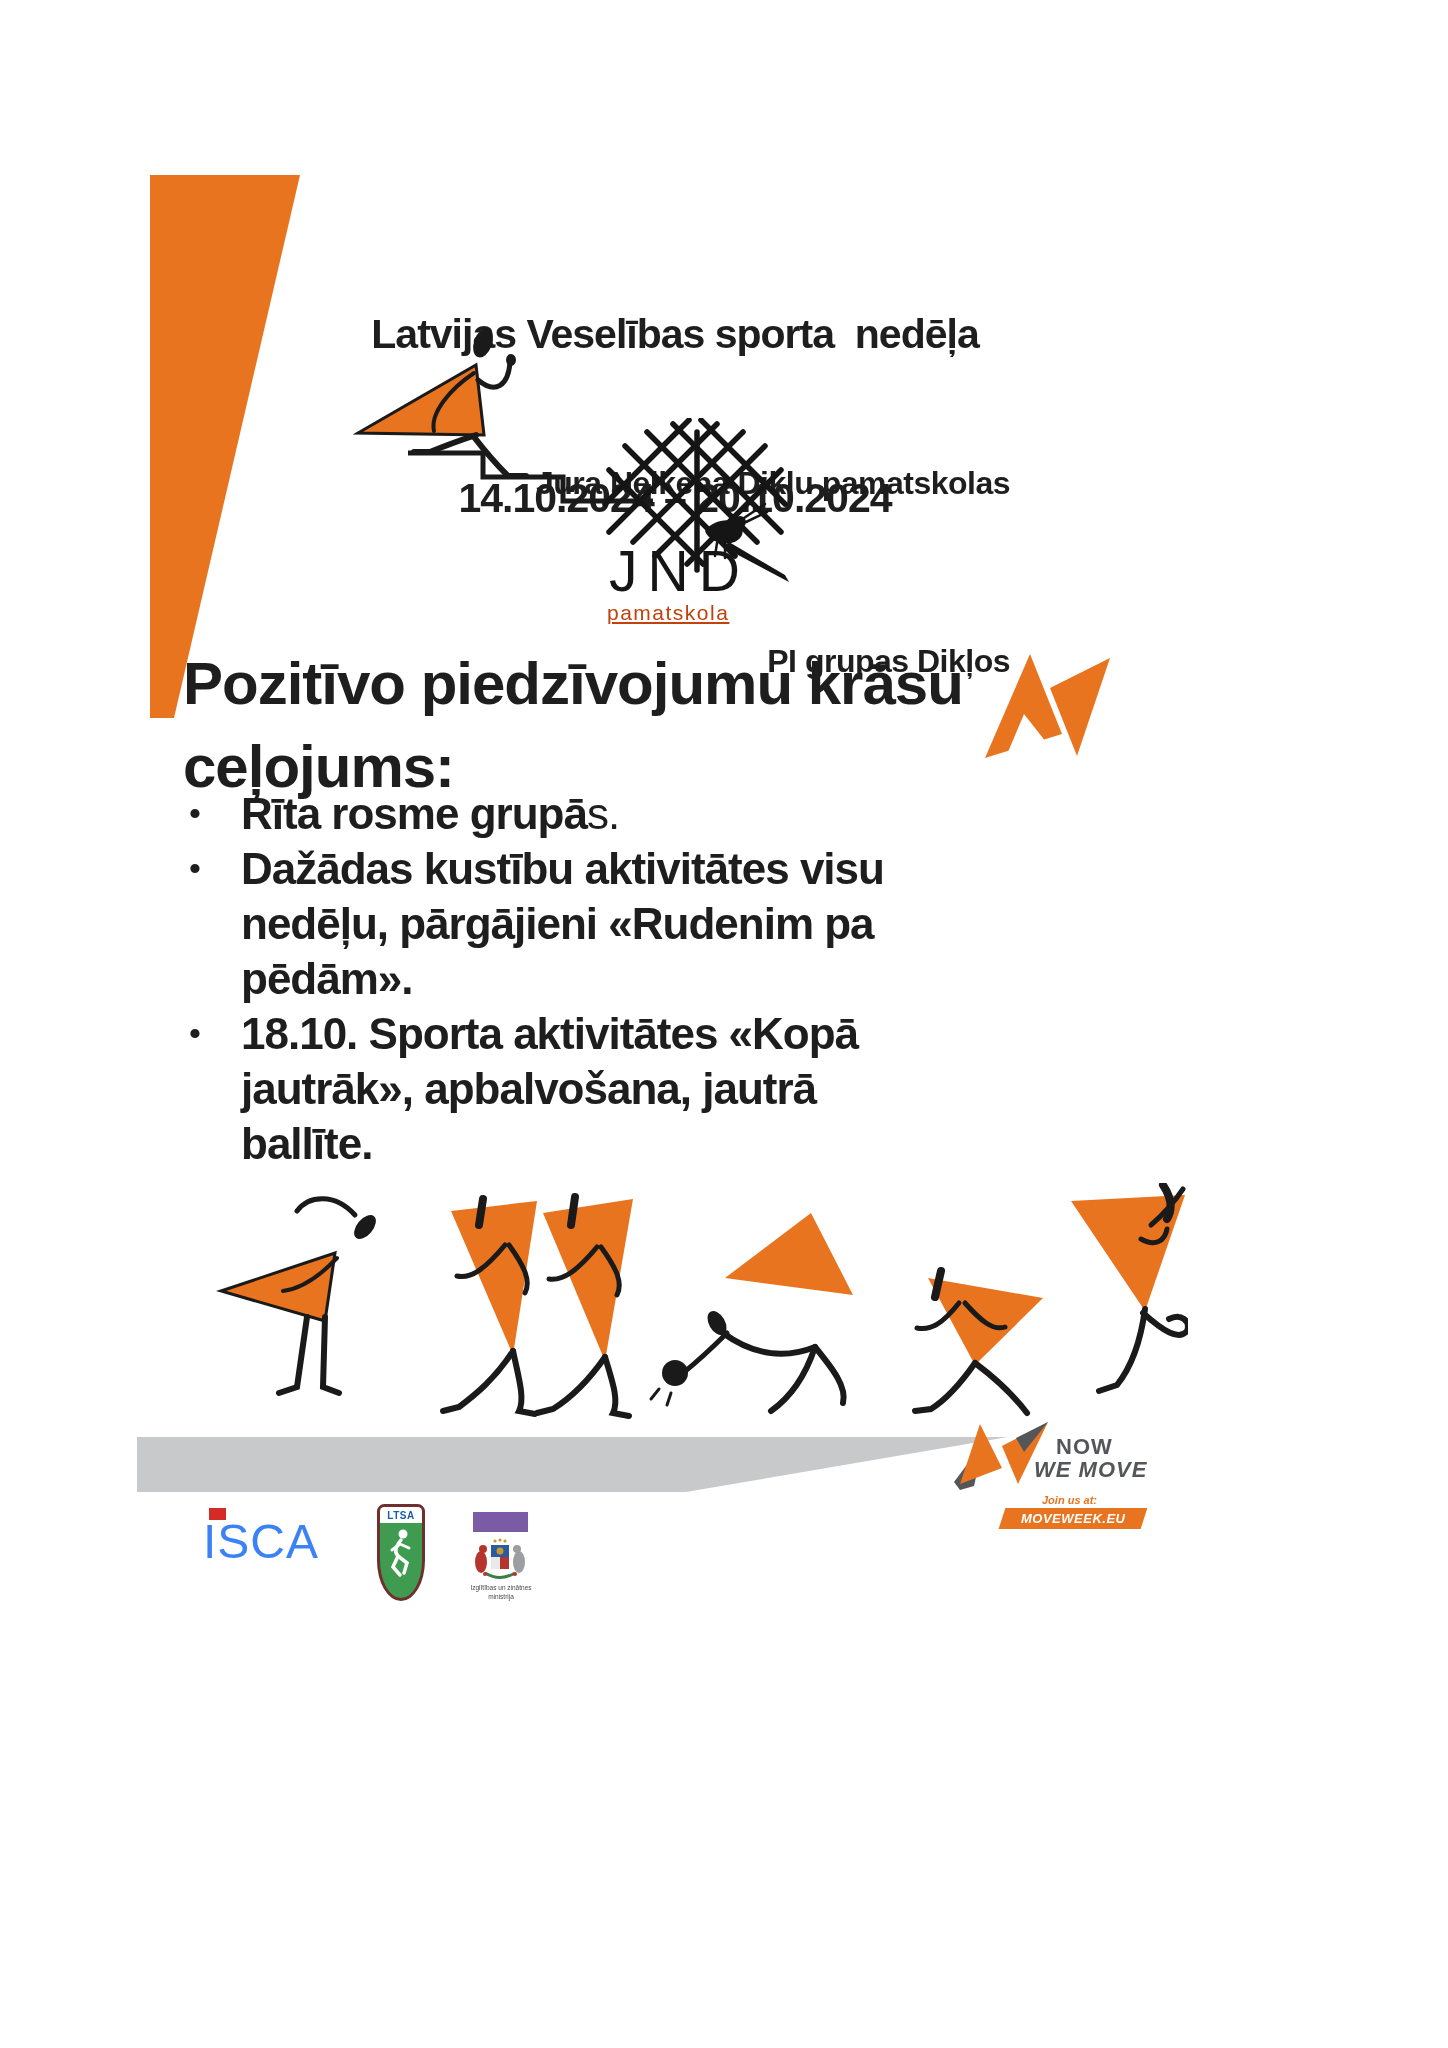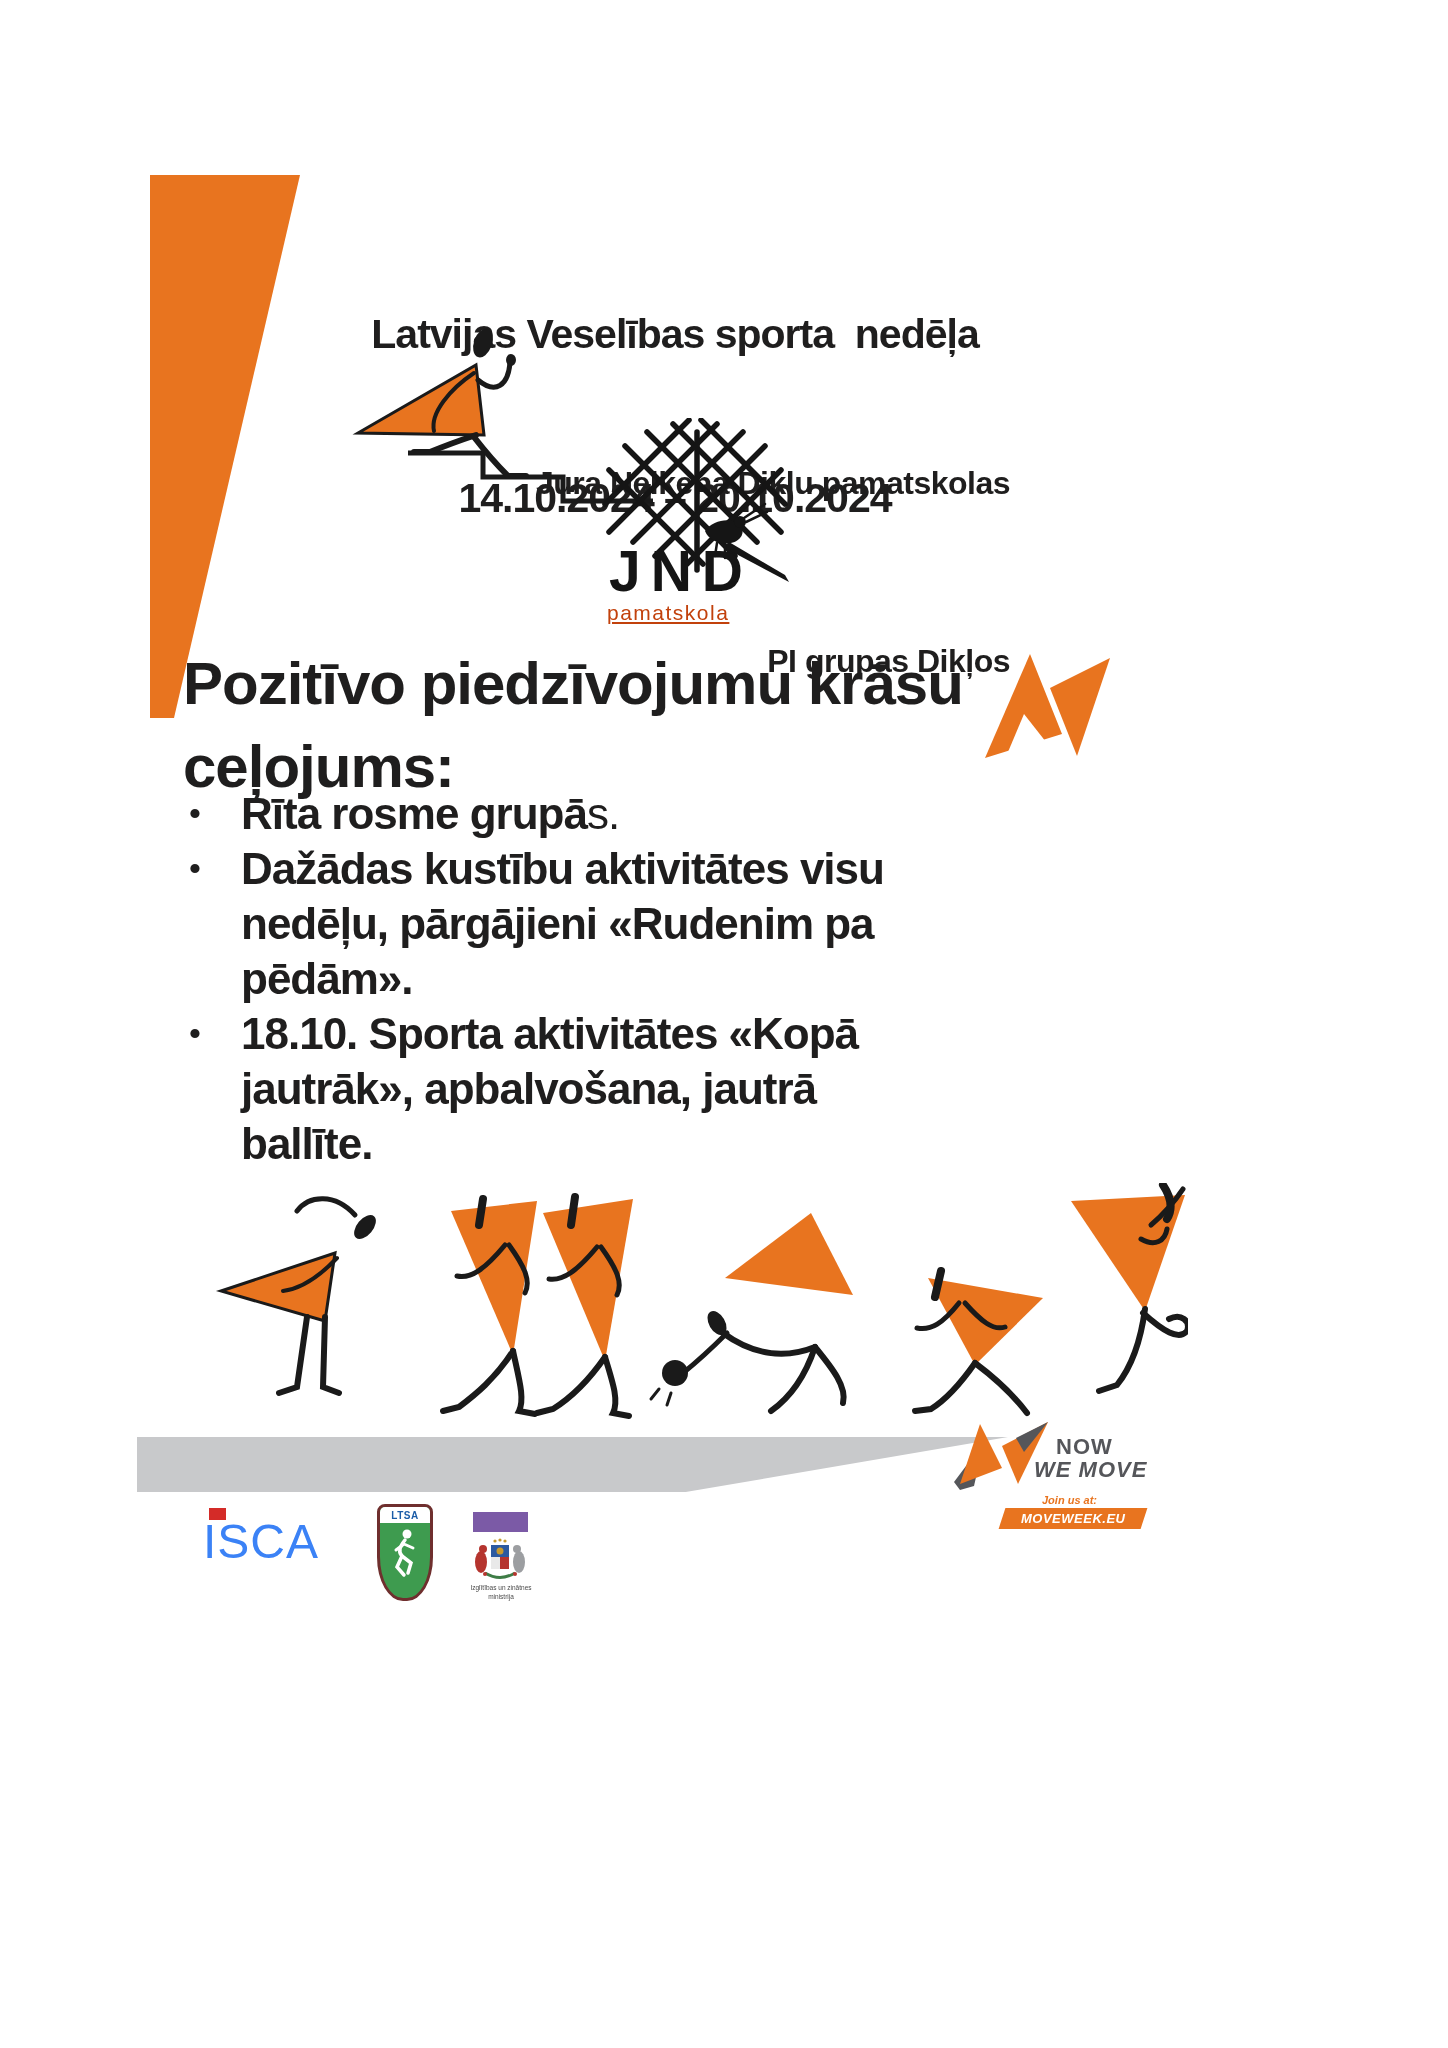--- a/index.html
+++ b/index.html
@@ -11,21 +11,21 @@
          clip-path:polygon(0 0,100% 0,16% 100%,0 100%);}
 
   
   .title-block{position:absolute;left:330px;top:198px;width:690px;text-align:center;
                font-weight:700;font-size:41px;line-height:1.33;letter-spacing:-1px;white-space:pre;}
   .subtitle-block{position:absolute;left:390px;top:336px;width:620px;text-align:right;
                   font-weight:700;font-size:32px;line-height:1.85;letter-spacing:-0.5px;white-space:pre;}
 
   
   .jnd{position:absolute;left:585px;top:418px;width:220px;height:215px;}
-  .jnd-acronym{position:absolute;left:24px;top:120px;font-size:57px;font-weight:700;
+  .jnd-acronym{position:absolute;left:24px;top:120px;font-size:57px;font-weight:400;
                letter-spacing:10px;color:#151515;}
   .jnd-label{position:absolute;left:22px;top:183px;font-size:21px;font-weight:400;
              letter-spacing:1.5px;color:#c2410c;text-decoration:underline;}
 
   
   .heading{position:absolute;left:183px;top:643px;width:800px;font-size:60px;font-weight:700;
            line-height:1.38;letter-spacing:-1px;white-space:pre-line;}
   .bullets{position:absolute;left:183px;top:786px;width:870px;}
   .bullet-row{display:flex;align-items:flex-start;}
   .bullet-dot{flex:0 0 52px;font-size:34px;line-height:55px;padding-left:6px;}
@@ -46,21 +46,21 @@
   .nwm-banner{position:absolute;left:52px;top:90px;width:142px;height:21px;background:#E8741F;
               transform:skewX(-18deg);display:flex;align-items:center;justify-content:center;}
   .nwm-banner span{transform:skewX(18deg);color:#fff;font-size:13px;font-weight:900;
                    font-style:italic;letter-spacing:0.5px;}
 
   .isca{position:absolute;left:203px;top:1506px;width:170px;height:62px;}
   .isca-dot{position:absolute;left:6px;top:2px;width:17px;height:12px;background:#D42B28;}
   .isca-text{position:absolute;left:0;top:8px;font-size:48px;font-weight:400;color:#3b82f6;
              letter-spacing:1px;}
 
-  .ltsa{position:absolute;left:377px;top:1504px;width:56px;height:97px;background:#3E9B4F;
+  .ltsa{position:absolute;left:377px;top:1504px;width:48px;height:97px;background:#3E9B4F;
         border:3px solid #6F2F2E;box-sizing:border-box;
         border-radius:8px 8px 26px 26px / 8px 8px 44px 44px;overflow:hidden;}
   .ltsa-top{height:16px;background:#fff;display:flex;align-items:center;justify-content:center;
             font-size:10px;font-weight:800;color:#1B5CA7;letter-spacing:0.5px;}
   .ltsa-runner{display:block;margin:4px auto 0;}
 
   .ministry{position:absolute;left:455px;top:1510px;width:92px;height:95px;}
   .ministry-flag{position:absolute;left:18px;top:2px;width:55px;height:20px;background:#7B5AA6;}
   .ministry-crest{position:absolute;left:16px;top:28px;}
   .ministry-label{position:absolute;left:0;top:73px;width:92px;text-align:center;font-size:6.5px;

